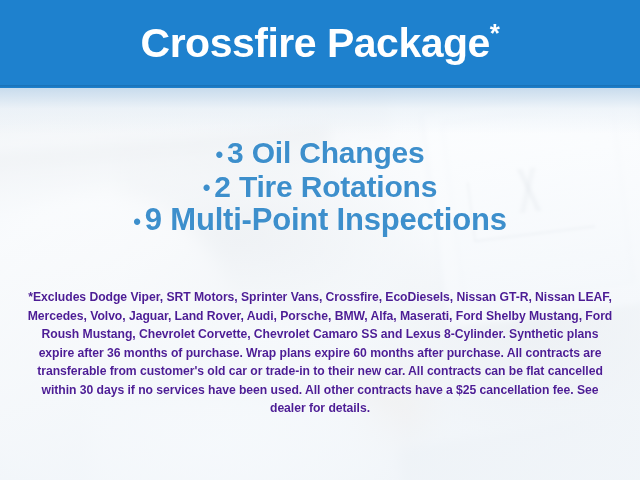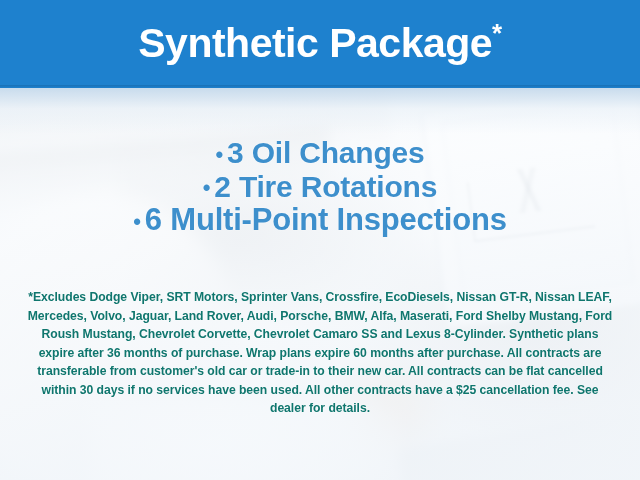--- a/index.html
+++ b/index.html
@@ -202,21 +202,21 @@
     font-size: 31px;
   }
 
   
   .disclaimer {
     position: absolute;
     left: 24px;
     top: 288px;
     width: 592px;
     text-align: center;
-    color: #0f766e;
+    color: #4c1d95;
     font-size: 12.2px;
     font-weight: bold;
     line-height: 1.52;
     letter-spacing: -0.05px;
     text-shadow: 0 0 2px rgba(255,255,255,0.85);
   }
 </style>
 </head>
 <body>
 
@@ -235,31 +235,31 @@
     <div class="photo-shape shape-chart-squiggle"></div>
     <div class="photo-shape shape-arm"></div>
     <div class="photo-shape shape-keyboard"></div>
     <div class="photo-shape shape-hand-low"></div>
     <div class="photo-wash"></div>
     <div class="photo-topglow"></div>
   </div>
 
   <div class="header-bar">
     <div class="header-title">
-      <span>Synthetic Package</span><span class="asterisk">*</span>
+      <span>Crossfire Package</span><span class="asterisk">*</span>
     </div>
   </div>
 
   <div class="benefits">
     <div class="benefit-line">
       <span class="dot">•</span><span>3 Oil Changes</span>
     </div>
     <div class="benefit-line">
       <span class="dot">•</span><span>2 Tire Rotations</span>
     </div>
     <div class="benefit-line wide">
-      <span class="dot">•</span><span>6 Multi-Point Inspections</span>
+      <span class="dot">•</span><span>9 Multi-Point Inspections</span>
     </div>
   </div>
 
   <div class="disclaimer">*Excludes Dodge Viper, SRT Motors, Sprinter Vans, Crossfire, EcoDiesels, Nissan GT-R, Nissan LEAF, Mercedes, Volvo, Jaguar, Land Rover, Audi, Porsche, BMW, Alfa, Maserati, Ford Shelby Mustang, Ford Roush Mustang, Chevrolet Corvette, Chevrolet Camaro SS and Lexus 8-Cylinder. Synthetic plans expire after 36 months of purchase. Wrap plans expire 60 months after purchase. All contracts are transferable from customer's old car or trade-in to their new car. All contracts can be flat cancelled within 30 days if no services have been used. All other contracts have a $25 cancellation fee. See dealer for details.</div>
 
 </div>
 
 </body></html>

